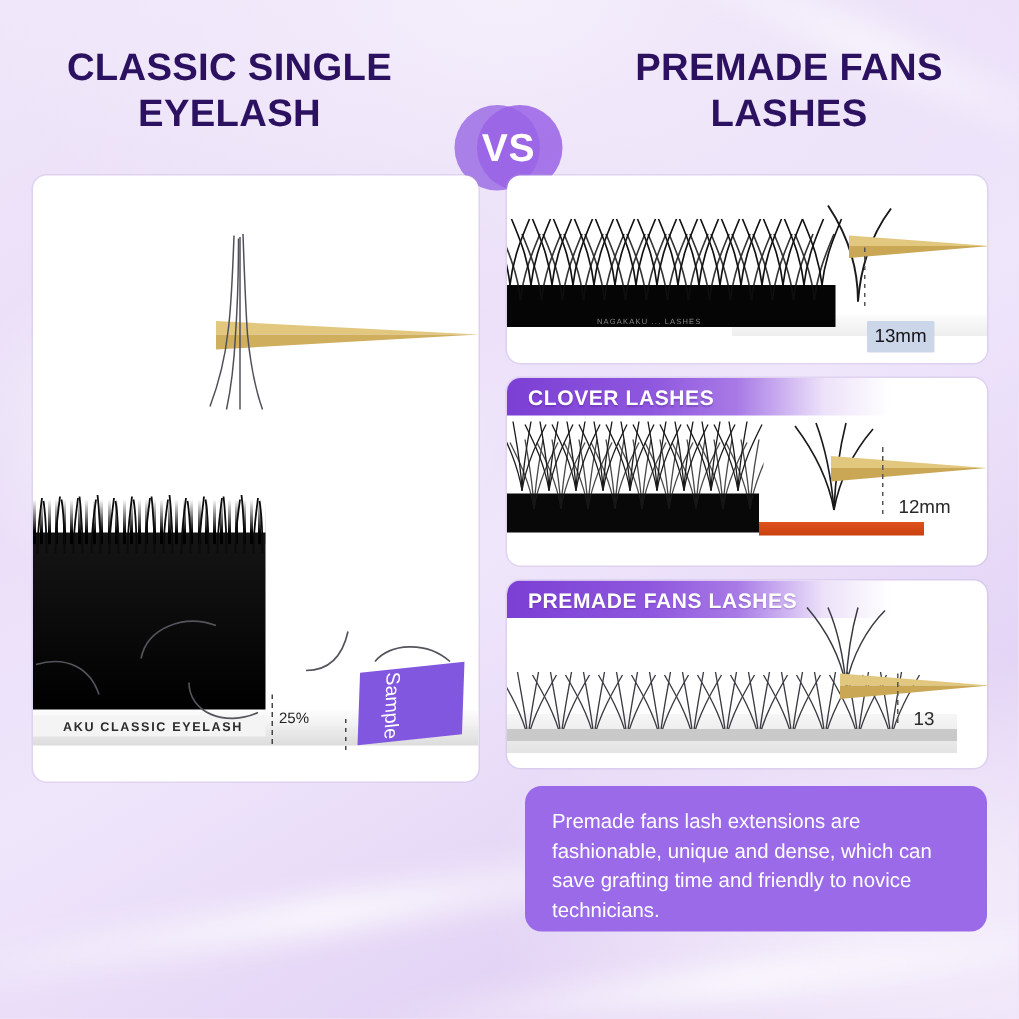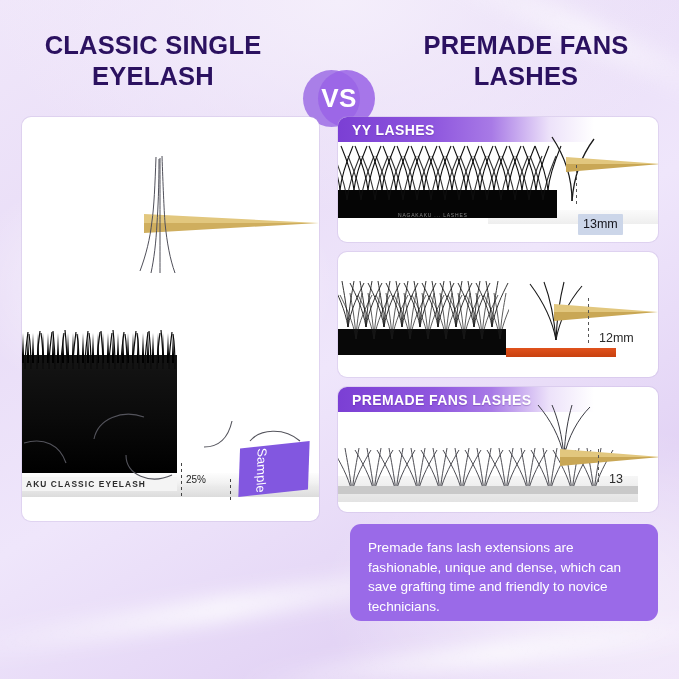--- a/index.html
+++ b/index.html
@@ -100,21 +100,21 @@
   }
   .lash-strip2{
     position:absolute;left:0;bottom:24px;width:297px;height:9px;
     background:linear-gradient(180deg,#e9e9e9,#dcdcdc);
   }
   .brand-bar{
     position:absolute;left:0;bottom:30px;width:155px;height:14px;
     background:#f4f4f4;display:flex;align-items:center;
   }
   .brand-bar span{
-    font-size:8.4px;color:#2c2c2c;letter-spacing:1.1px;padding-left:4px;font-weight:bold;
+    font-size:8.4px;color:#2c2c2c;letter-spacing:1.1px;padding-left:20px;font-weight:bold;
   }
   .pct{
     position:absolute;left:164px;bottom:36px;
     font-size:10px;color:#1e1e1e;
   }
   .tick{
     position:absolute;left:159px;bottom:24px;width:1px;height:34px;
     background:repeating-linear-gradient(180deg,#444 0 3px,transparent 3px 6px);
   }
   .tick2{left:208px;bottom:20px;height:22px;}
@@ -248,23 +248,20 @@
           <path d="M228 48 C238 36, 262 34, 278 48"></path>
         </g>
       </svg>
     </div>
 
   </div>
 
   <div class="col col-right">
 
     <div class="sub-card">
-      <div class="card-hdr">
-        <span>YY LASHES</span>
-      </div>
 
       <div class="tray-white" style="left:150px;bottom:18px;width:170px;height:14px;"></div>
 
       <svg width="230" height="78" style="position:absolute;left:-6px;bottom:22px;">
         <defs>
           <g id="yyfan">
             <path d="M0 44 C-2 26, -8 12, -13 0" stroke="#111" stroke-width="1.1" fill="none"></path>
             <path d="M0 44 C2 26, 8 12, 13 0" stroke="#111" stroke-width="1.1" fill="none"></path>
           </g>
         </defs>
@@ -315,20 +312,23 @@
       <div>
         <div class="tweezer" style="left:228px;top:40px;border-width:7px 0 0 94px;border-left-color:#e2c77e;border-style:solid;border-color:transparent;border-left-color:#e2c77e;"></div>
         <div class="tweezer" style="left:228px;top:47px;border-width:0 0 8px 94px;border-style:solid;border-color:transparent;border-left-color:#c9a755;"></div>
       </div>
 
       <div class="dash-v" style="left:238px;top:48px;height:42px;"></div>
       <div class="badge-mm" style="left:240px;bottom:7px;">13mm</div>
     </div>
 
     <div class="sub-card">
+      <div class="card-hdr">
+        <span>CLOVER LASHES</span>
+      </div>
 
       <svg width="175" height="80" style="position:absolute;left:-4px;bottom:20px;">
         <defs>
           <g id="clfan">
             <path d="M0 46 C-3 28, -10 14, -16 2" stroke="#1c1c1c" stroke-width=".9" fill="none"></path>
             <path d="M0 46 C-1 26, -4 12, -6 0" stroke="#1c1c1c" stroke-width=".9" fill="none"></path>
             <path d="M0 46 C1 26, 4 12, 6 0" stroke="#1c1c1c" stroke-width=".9" fill="none"></path>
             <path d="M0 46 C3 28, 10 14, 16 2" stroke="#1c1c1c" stroke-width=".9" fill="none"></path>
           </g>
         </defs>

